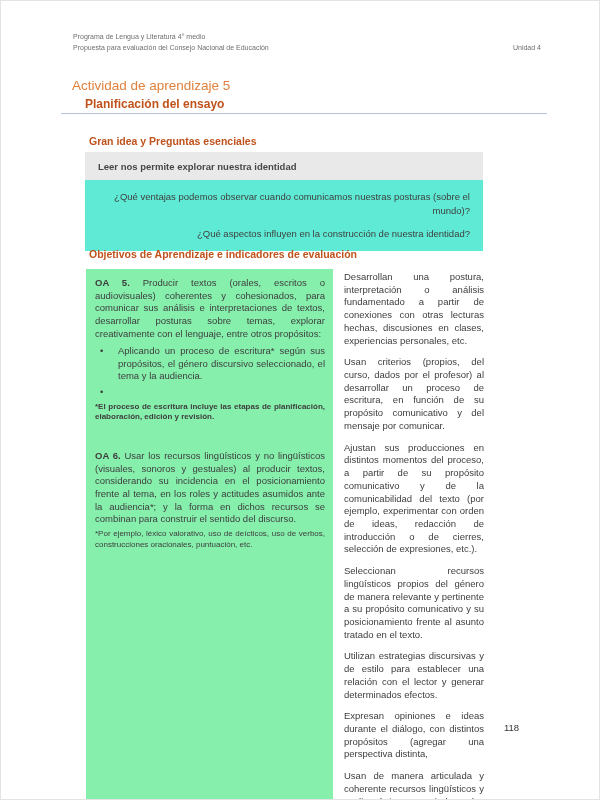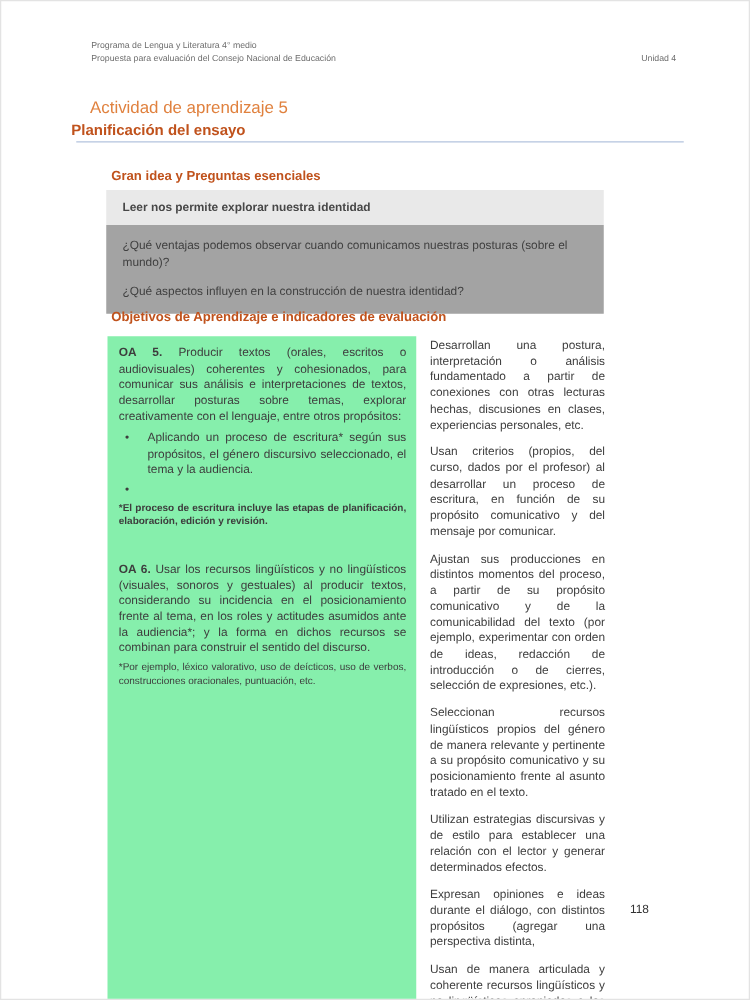--- a/index.html
+++ b/index.html
@@ -18,21 +18,21 @@
     display:flex;justify-content:space-between;align-items:flex-start;
     font-size:7px;line-height:1.5;color:#6e6e6e;
   }
   .header .left-lines{display:flex;flex-direction:column;}
   .header .unit{align-self:flex-end;}
   .activity-title{
     position:absolute;top:77px;left:71px;
     font-size:13.5px;color:#e0813e;
   }
   .activity-subtitle{
-    position:absolute;top:96px;left:56px;
+    position:absolute;top:96px;left:84px;
     font-size:12px;font-weight:bold;color:#c0521c;
   }
   .rule{
     position:absolute;top:112px;left:60px;width:486px;height:1px;
     background:#b4c4de;
   }
   .section-heading{
     position:absolute;left:88px;
     font-size:10.5px;font-weight:bold;color:#c0521c;
   }
@@ -40,23 +40,23 @@
   .h-objectives{top:247px;}
   .gray-box{
     position:absolute;top:151px;left:84px;width:398px;box-sizing:border-box;
   }
   .gray-box .statement{
     background:#e9e9e9;
     padding:9px 13px 8px 13px;
     font-size:9.5px;font-weight:bold;color:#474747;
   }
   .gray-box .questions{
-    background:#a3a3a3;
+    background:#5eead4;
     padding:1px 13px 11px 13px;
-    font-size:9.5px;color:#3f3f3f;line-height:1.45;
+    font-size:9.5px;color:#3f3f3f;line-height:1.45;text-align:right;
   }
   .gray-box .question{margin-top:9px;}
   .columns{
     position:absolute;top:268px;left:85px;width:398px;
     display:flex;gap:11px;
   }
   .left-box{
     width:247px;box-sizing:border-box;min-height:448px;
     background:#86efac;
     padding:8px 8px 10px 9px;

